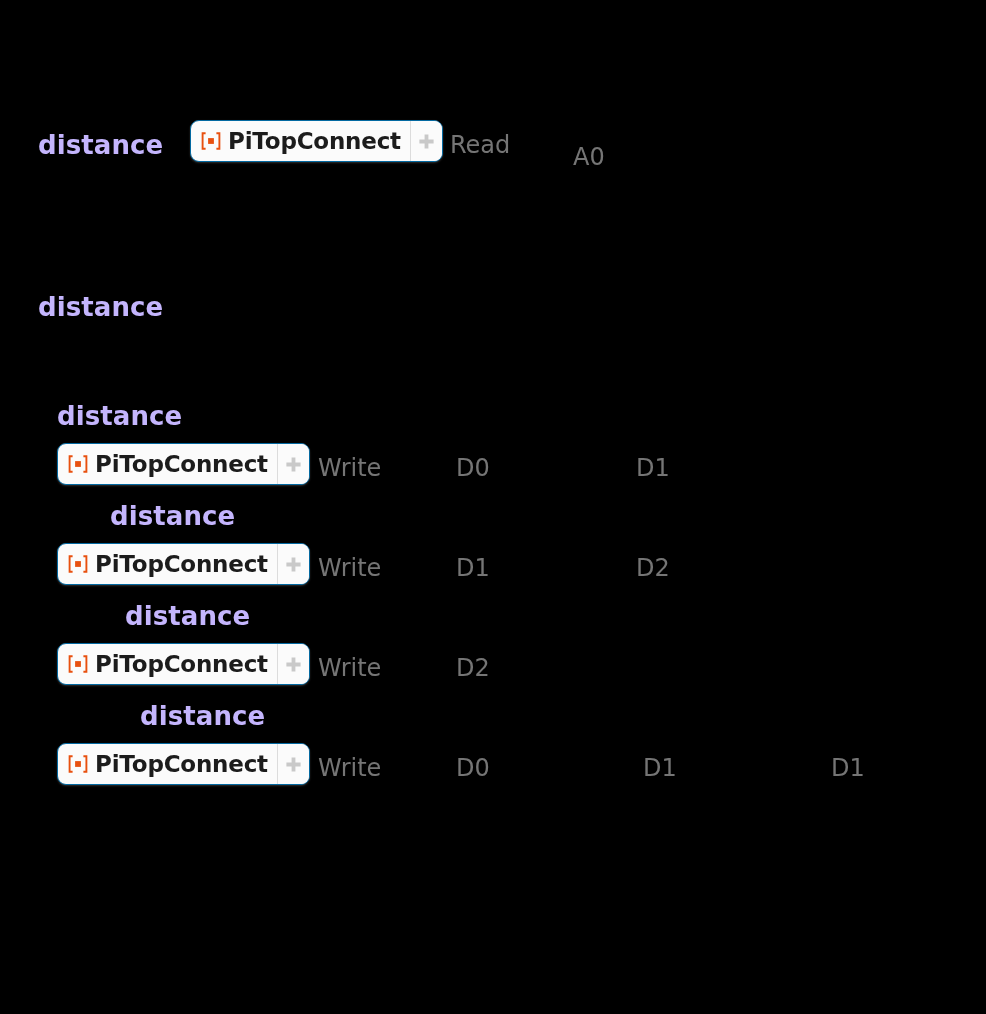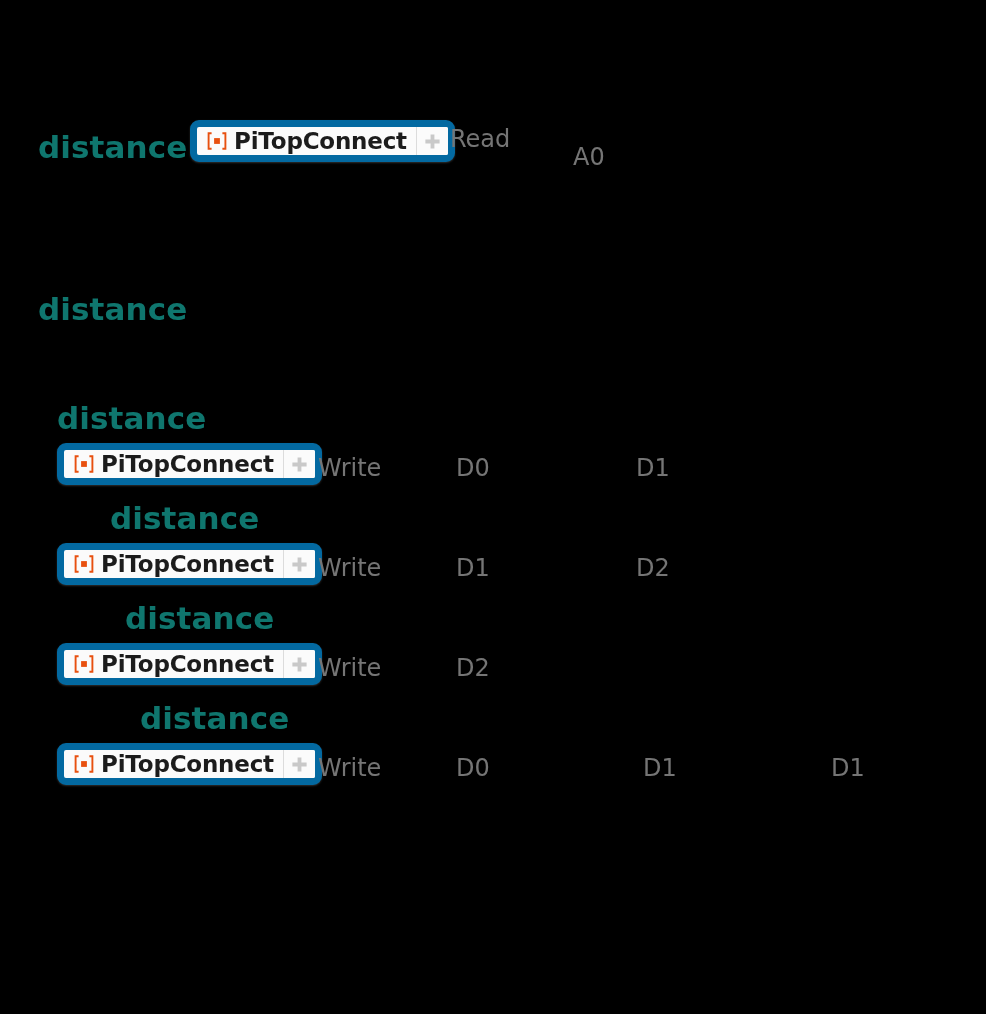--- a/index.html
+++ b/index.html
@@ -15,41 +15,41 @@
     overflow: hidden;
     font-family: "DejaVu Sans", "Liberation Sans", sans-serif;
     -webkit-font-smoothing: antialiased;
   }
 
   
   .abs { position: absolute; }
 
   
   .sym {
-    color: #0f766e;
-    font-size: 31px;
+    color: #c4b5fd;
+    font-size: 26px;
     font-weight: 600;
     letter-spacing: 0.1px;
     line-height: 1;
     white-space: nowrap;
   }
   .arg {
     color: #757575;
     font-size: 24px;
     font-weight: 400;
     line-height: 1;
     white-space: nowrap;
   }
 
   
   .badge {
     display: inline-flex;
     align-items: stretch;
     background: #fbfbfb;
-    border: 7px solid #0369a1;
+    border: 1px solid #0369a1;
     border-radius: 9px;
     box-shadow: 0 1px 2px rgba(255,255,255,0.18),
                 0 2px 3px rgba(0,0,0,0.55);
     overflow: hidden;
     box-sizing: border-box;
     height: 42px;
     vertical-align: middle;
     user-select: none;
   }
   .badge-main {
@@ -112,21 +112,21 @@
         </span>
         <span class="badge-label">PiTopConnect</span>
       </span>
       <span class="badge-plus">
         <svg width="17" height="17" viewBox="0 0 17 17" aria-hidden="true">
           <path d="M6.6 1.4 H10.4 V6.6 H15.6 V10.4 H10.4 V15.6 H6.6 V10.4 H1.4 V6.6 H6.6 Z" fill="#c9c9c9"></path>
         </svg>
       </span>
     </span>
 
-    <span class="arg abs" style="left:450px; top:9px;">Read</span>
+    <span class="arg abs" style="left:450px; top:15px;">Read</span>
 
     <span class="arg abs" style="left:573px; top:27px;">A0</span>
   </div>
 </div>
 
 <div class="abs" style="left:0; top:294px; width:986px; height:34px;">
   <span class="sym abs" style="left:38px; top:0;">distance</span>
 </div>
 
 <div class="abs" style="left:0; top:398px; width:986px; height:410px;">

